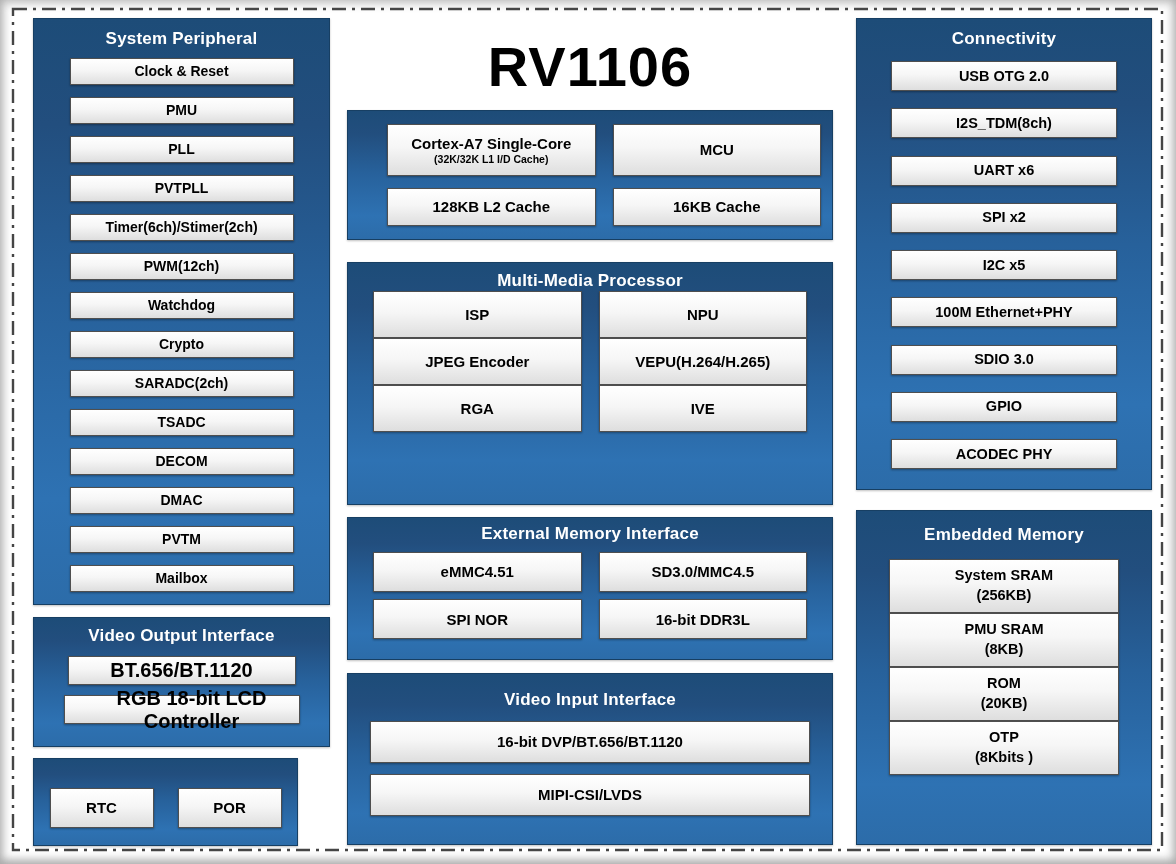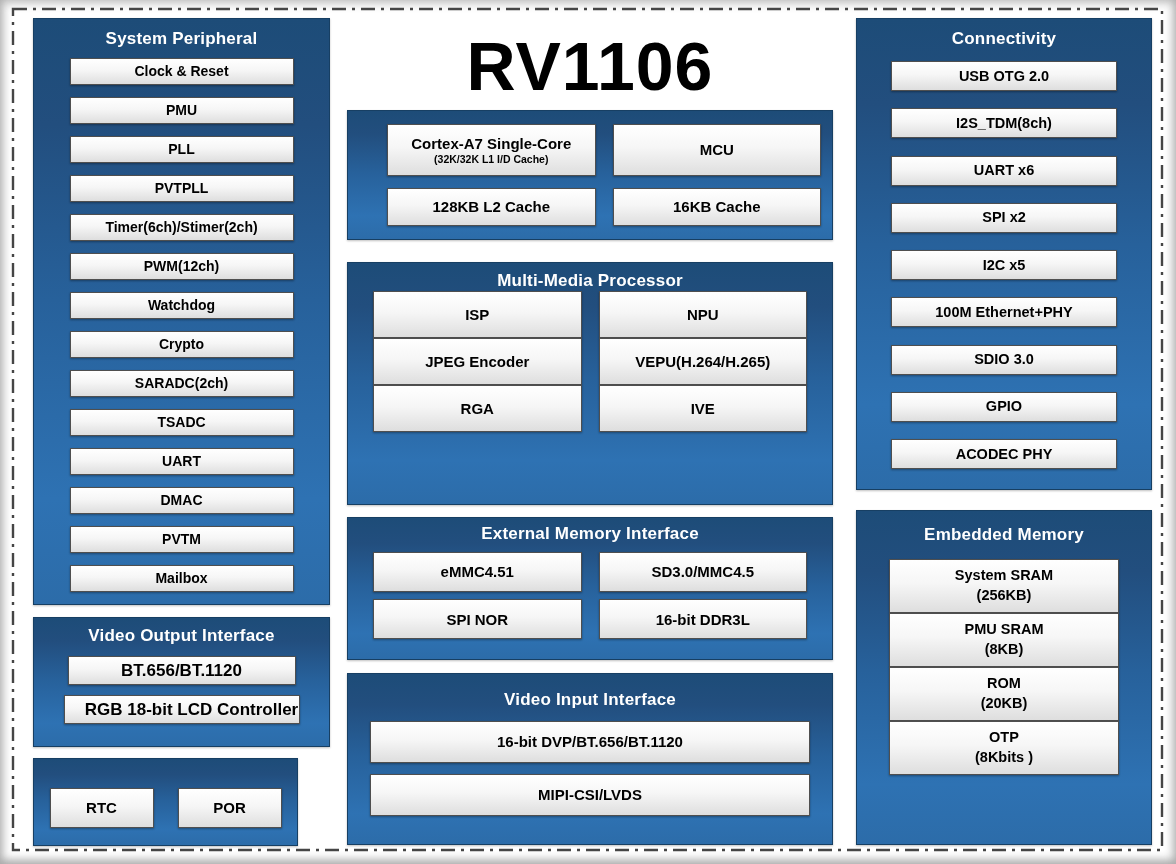--- a/index.html
+++ b/index.html
@@ -39,32 +39,32 @@
 
   
   #sp{left:33px;top:18px;width:297px;height:587px;padding:10px 0 12px 0;}
   #sp .items{flex:1;width:100%;display:flex;flex-direction:column;align-items:center;
     justify-content:space-between;margin-top:9px;}
   #sp .wbox{width:224px;height:27px;font-size:14px;}
 
   #vo{left:33px;top:617px;width:297px;height:130px;padding:8px 0 12px 0;}
   #vo .items{flex:1;width:100%;display:flex;flex-direction:column;align-items:center;
     justify-content:space-evenly;}
-  #vo .wbox{width:228px;height:29px;font-size:17px;}
+  #vo .wbox{width:228px;height:29px;font-size:20px;}
   #vo .wbox.wide{width:236px;padding-left:20px;}
 
   #rp{left:33px;top:758px;width:265px;height:88px;justify-content:center;}
   #rp .items{display:flex;flex-direction:row;gap:24px;align-items:center;margin-top:12px;}
   #rp .wbox{width:104px;height:40px;font-size:15px;}
 
   
   #soc-title{
     position:absolute;left:347px;top:30px;width:486px;height:72px;
     display:flex;align-items:center;justify-content:center;
-    font-size:68px;font-weight:800;color:#000;letter-spacing:1px;
+    font-size:56px;font-weight:800;color:#000;letter-spacing:1px;
   }
   .grid2{display:grid;grid-template-columns:1fr 1fr;column-gap:17px;width:434px;}
 
   #cpu{left:347px;top:110px;width:486px;height:130px;justify-content:center;}
   #cpu .grid2{row-gap:4px;padding-left:28px;}
   #cpu .wbox{height:52px;font-size:15px;}
   #cpu .row2 .wbox{height:38px;}
 
   #mmp{left:347px;top:262px;width:486px;height:243px;padding:8px 0 18px 0;}
   #mmp .items{flex:1;display:flex;flex-direction:column;justify-content:flex-start;}
@@ -108,21 +108,21 @@
       <div class="wbox">Clock &amp; Reset</div>
       <div class="wbox">PMU</div>
       <div class="wbox">PLL</div>
       <div class="wbox">PVTPLL</div>
       <div class="wbox">Timer(6ch)/Stimer(2ch)</div>
       <div class="wbox">PWM(12ch)</div>
       <div class="wbox">Watchdog</div>
       <div class="wbox">Crypto</div>
       <div class="wbox">SARADC(2ch)</div>
       <div class="wbox">TSADC</div>
-      <div class="wbox">UART</div>
+      <div class="wbox">DECOM</div>
       <div class="wbox">DMAC</div>
       <div class="wbox">PVTM</div>
       <div class="wbox">Mailbox</div>
     </div>
   </div>
 
   <div class="panel" id="vo">
     <div class="panel-title">Video Output Interface</div>
     <div class="items">
       <div class="wbox">BT.656/BT.1120</div>

